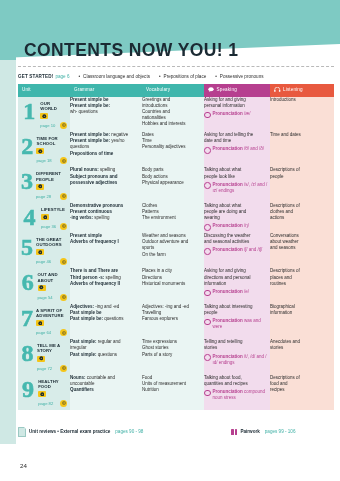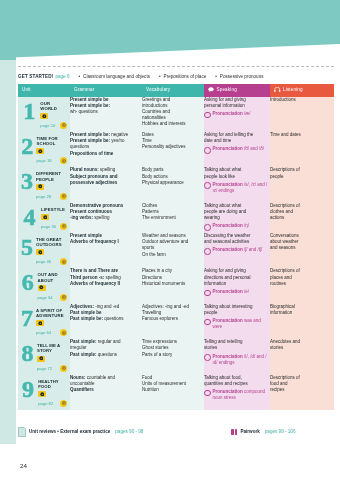--- a/index.html
+++ b/index.html
@@ -285,20 +285,21 @@
 </style>
 </head>
 <body>
 
 <div class="page">
 
   <div class="teal-band"></div>
   <div class="left-rail"></div>
   <div class="left-rail-top"></div>
 
+  <div class="title">CONTENTS NOW YOU! 1</div>
 
   <div class="dotted"></div>
 
   <div class="getstarted">
     <span class="gs-label">GET STARTED!</span>
     <span class="gs-page">page 6</span>
     <span class="gs-bullet">•</span>
     <span>Classroom language and objects</span>
     <span class="gs-bullet">•</span>
     <span>Prepositions of place</span>

